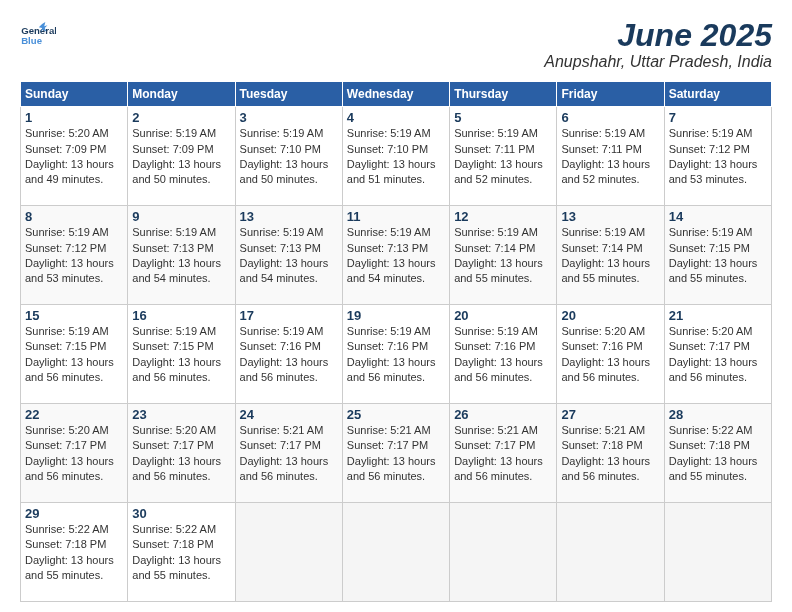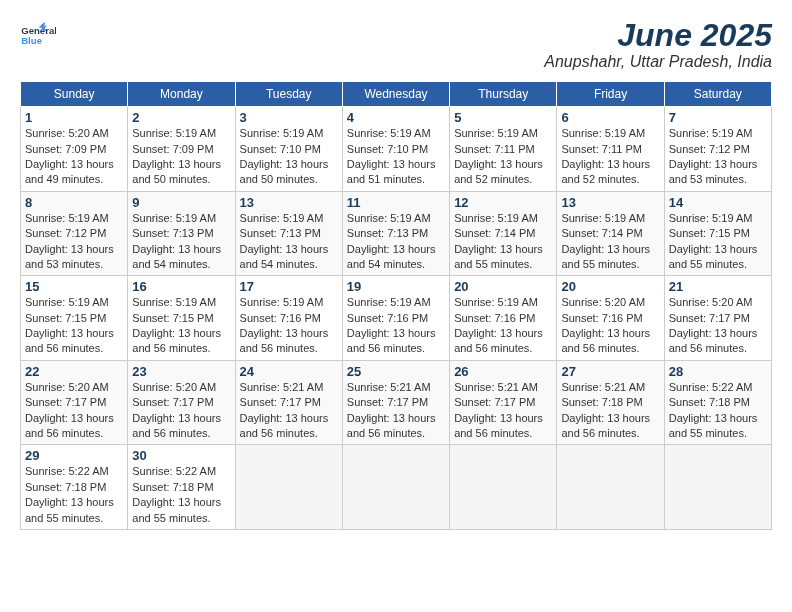--- a/index.html
+++ b/index.html
@@ -5,21 +5,21 @@
     * { margin: 0; padding: 0; box-sizing: border-box; }
     body {
       width: 792px;
       height: 612px;
       font-family: Arial, sans-serif;
       background: #fff;
       overflow: hidden;
     }
     .page {
       width: 792px;
-      height: 443px;
+      height: 612px;
       padding: 18px 20px 10px 20px;
       display: flex;
       flex-direction: column;
     }
     .header {
       display: flex;
       justify-content: space-between;
       align-items: flex-start;
       margin-bottom: 10px;
     }
@@ -49,24 +49,24 @@
     }
     .calendar-table {
       width: 100%;
       border-collapse: collapse;
       flex: 1;
     }
     .calendar-table th {
       background: #2a5fa5;
       color: #fff;
       font-size: 12px;
-      font-weight: normal;
+      font-weight: bold;
       padding: 5px 4px;
       border: 1px solid #fff;
-      text-align: center;
+      text-align: left;
     }
     .calendar-table td {
       border: 1px solid #ccc;
       padding: 3px 4px;
       vertical-align: top;
       font-size: 9px;
       color: #333;
       background: #fff;
       width: calc(100%/7);
       height: 80px;

